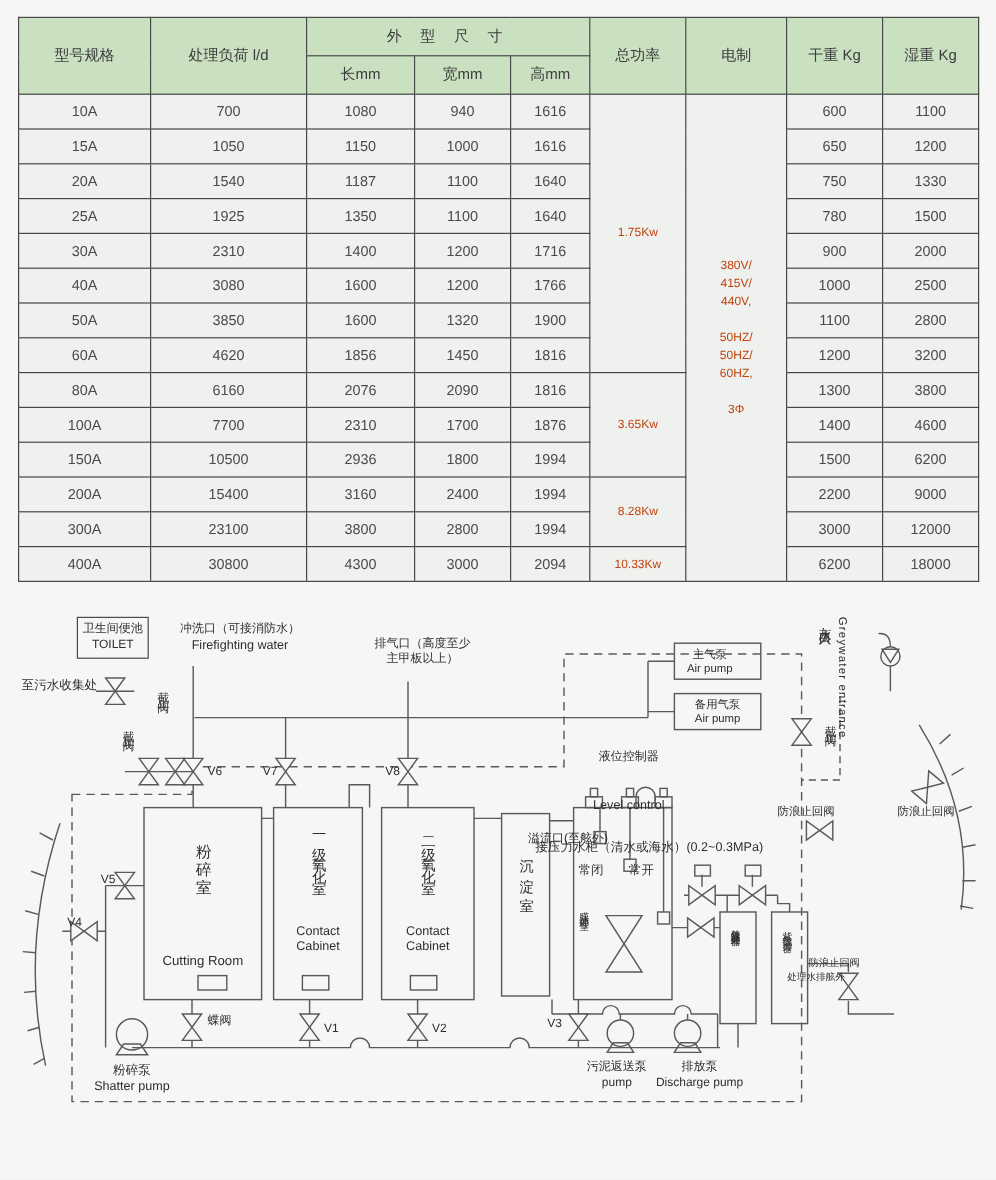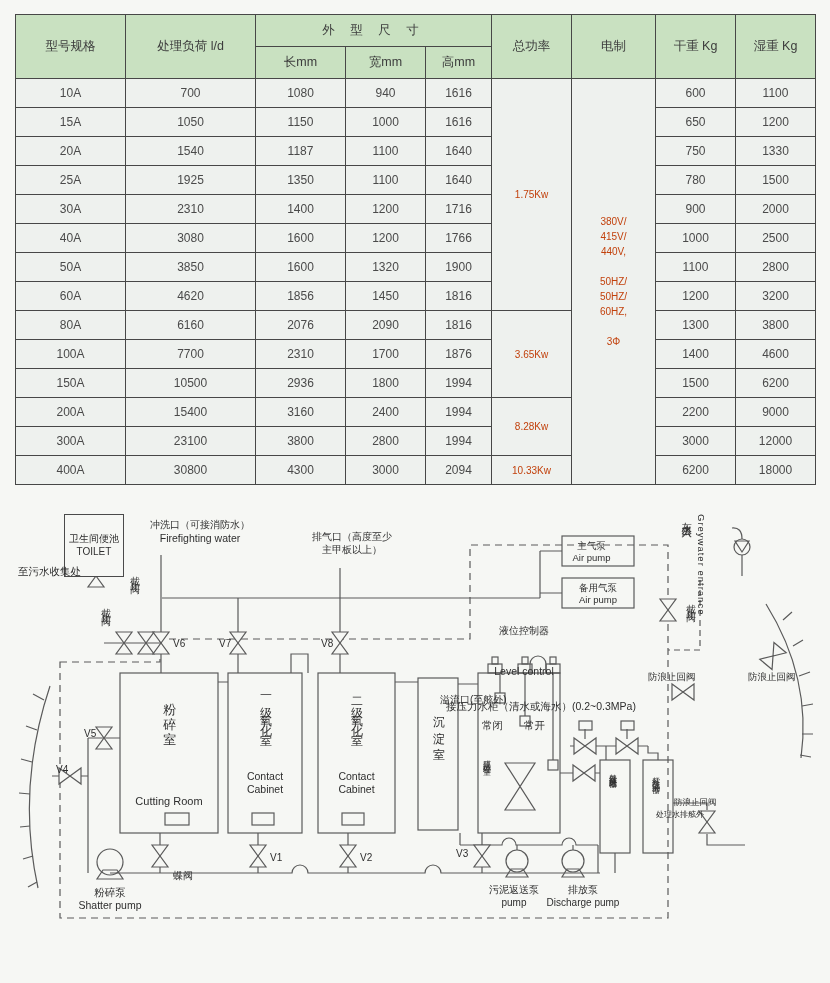--- a/index.html
+++ b/index.html
@@ -15,21 +15,21 @@
   td.cell-dry,td.cell-wet{background:#f2f4f1;}
   td.cell-power,td.cell-electric{background:#dce3de;font-size:10px;color:#c2410c;}
   td.cell-electric div{line-height:15px;min-height:15px;}
   
   .diagram{position:absolute;left:0;top:498px;width:830px;height:485px;}
   .diagram svg{position:absolute;left:0;top:0;}
   .lbl{position:absolute;color:#2e2e2e;white-space:nowrap;line-height:1.25;}
   .ctr{text-align:center;}
   .vert{writing-mode:vertical-rl;text-orientation:upright;letter-spacing:3px;}
   .vert-en{writing-mode:vertical-rl;letter-spacing:1px;}
-  .boxed{border:1.2px solid #4a4a4a;padding:18px 4px;background:#f6f7f4;}
+  .boxed{border:1.2px solid #4a4a4a;padding:4px 4px;background:#f6f7f4;}
   .tankcn{letter-spacing:14px;font-size:13px;}
   .smallv{letter-spacing:4px;}
   .note-line{position:absolute;left:80px;top:941px;width:745px;font-size:10.5px;color:#333;}
   .title-blk{position:absolute;left:668px;top:858px;width:158px;text-align:center;color:#222;}
   .title-blk .t1{font-size:10.5px;font-weight:bold;margin-bottom:6px;}
   .title-blk .t2{font-size:13.5px;font-weight:bold;}
   .title-blk .t3{font-size:13.5px;}
 </style>
 </head>
 <body>
@@ -420,21 +420,21 @@
     </div>
     <div class="lbl vert" style="left:431px;top:208px;font-size:12px;letter-spacing:16px;">沉淀室</div>
     <div class="lbl vert" style="left:481px;top:255px;font-size:8px;letter-spacing:2px;">膜法处理室</div>
     <div class="lbl vert" style="left:607px;top:270px;font-size:8px;letter-spacing:1px;">外置膜法处理器</div>
     <div class="lbl vert" style="left:650px;top:272px;font-size:8px;letter-spacing:2px;">紫外线消毒器</div>
     <div class="lbl" style="left:674px;top:299px;font-size:8.5px;">防浪止回阀</div>
     <div class="lbl" style="left:656px;top:312px;font-size:8px;">处理水排舷外</div>
 
     <div class="lbl" style="left:84px;top:230px;font-size:10px;">V5</div>
     <div class="lbl" style="left:56px;top:266px;font-size:10px;">V4</div>
-    <div class="lbl" style="left:173px;top:372px;font-size:10px;">蝶阀</div>
+    <div class="lbl" style="left:173px;top:348px;font-size:10px;font-family:Liberation Mono, monospace;">蝶阀</div>
     <div class="lbl" style="left:270px;top:354px;font-size:10px;">V1</div>
     <div class="lbl" style="left:360px;top:354px;font-size:10px;">V2</div>
     <div class="lbl" style="left:456px;top:350px;font-size:10px;">V3</div>
     <div class="lbl ctr" style="left:70px;top:388px;width:80px;font-size:10.5px;">
       <div>粉碎泵</div>
       <div>Shatter pump</div>
     </div>
     <div class="lbl ctr" style="left:478px;top:386px;width:72px;font-size:10px;">
       <div>污泥返送泵</div>
       <div>pump</div>

